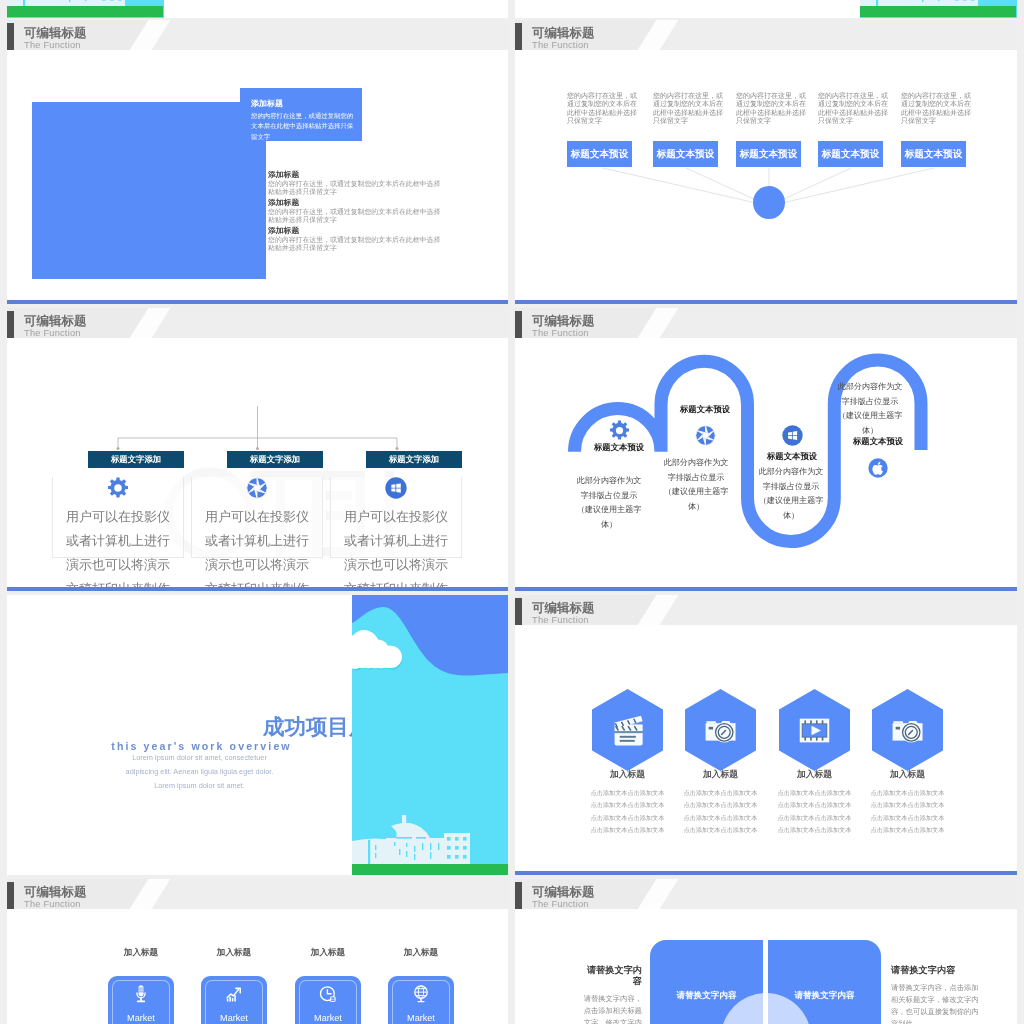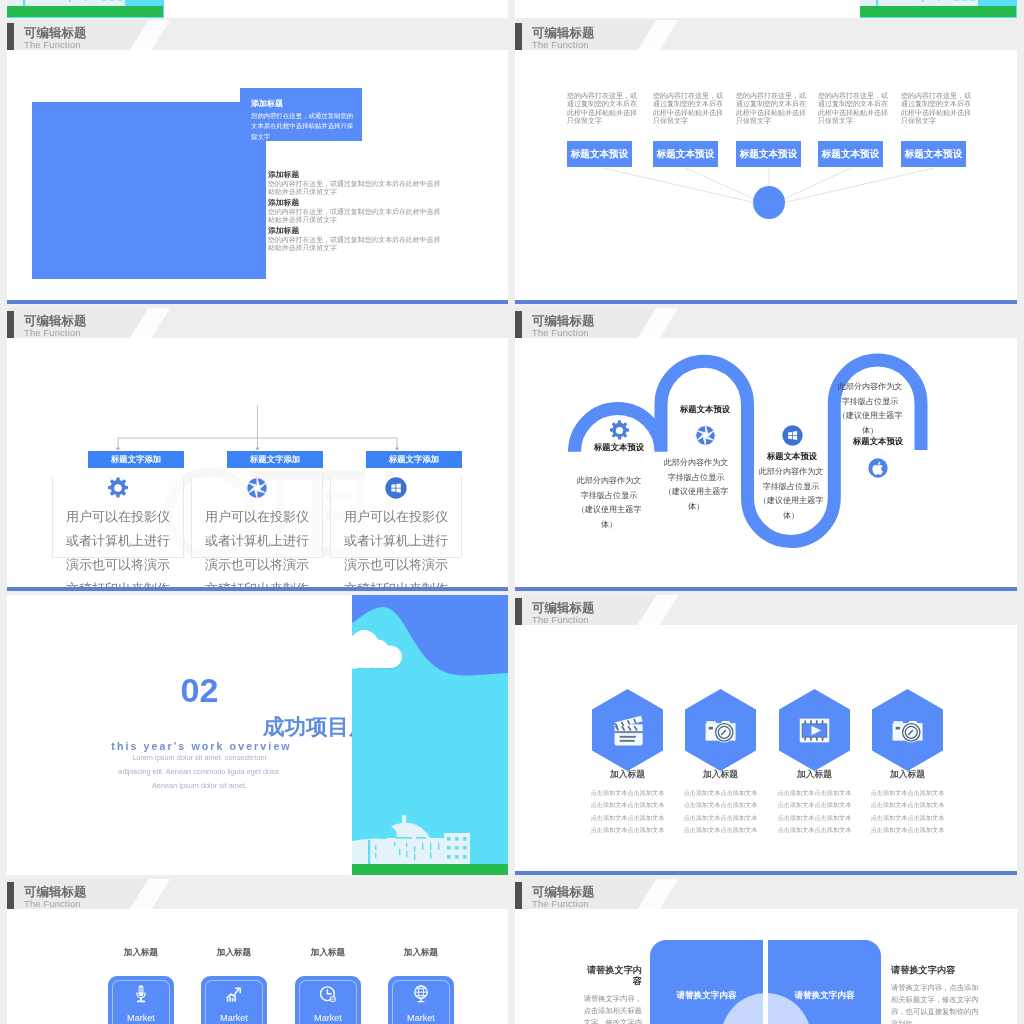--- a/index.html
+++ b/index.html
@@ -41,21 +41,21 @@
       color:#fff;font-size:9.6px;font-weight:bold;display:flex;align-items:center;justify-content:center;}
   #s2 .hub{position:absolute;left:238px;top:166px;width:32px;height:33px;border-radius:50%;background:#588cf8;}
   #s2 .ftr{position:absolute;left:126px;top:205px;width:256px;font-size:8.6px;line-height:1.42;
       color:#6e6e6e;text-align:left;}
 
   
   #s3 .topbox{position:absolute;left:135px;top:65px;width:230px;height:33px;background:#588cf8;
       color:#fff;font-size:7.2px;line-height:1.6;display:flex;align-items:center;
       justify-content:center;text-align:center;padding:0 22px;box-sizing:border-box;}
   #s3 .card{position:absolute;top:143px;width:132px;}
-  #s3 .card .ch{height:17px;background:#3b82f6;color:#fff;font-size:8.4px;font-weight:bold;
+  #s3 .card .ch{height:17px;background:#0c4a6e;color:#fff;font-size:8.4px;font-weight:bold;
       display:flex;align-items:center;justify-content:center;margin-left:36px;}
   #s3 .card .cb{height:81px;border:1px solid #e9e9e9;border-top:none;box-sizing:border-box;
       text-align:center;background:rgba(255,255,255,.55);}
   #s3 .card .ic{margin:9px auto 6px;width:22px;height:22px;}
   #s3 .card .tx{font-size:13px;line-height:1.85;color:#7c7c7c;padding:0 10px;}
 
   
   #s4 .nd{position:absolute;text-align:center;}
   #s4 .nd .t{font-size:8.4px;font-weight:bold;color:#201f1f;}
   #s4 .nd .b{font-size:8.1px;line-height:1.82;color:#4a4a4a;}
@@ -478,24 +478,23 @@
           <g fill="#fff">
             <path d="M42.2 34.6c-.05-5.3 4.3-7.85 4.5-8-2.45-3.6-6.3-4.05-7.65-4.15-3.2-.3-6.3 1.85-7.95 1.85-1.65 0-4.15-1.8-6.85-1.75-3.55.05-6.75 2.05-8.55 5.15-3.65 6.35-.95 15.7 2.65 20.85 1.75 2.5 3.85 5.3 6.6 5.2 2.65-.1 3.65-1.7 6.85-1.7 3.2 0 4.1 1.7 6.9 1.65 2.8-.05 4.6-2.55 6.3-5.1 1.95-2.9 2.8-5.7 2.85-5.85-.05-.05-5.55-2.15-5.6-8.15z"></path>
             <path d="M37.4 18.8c1.4-1.7 2.4-4.05 2.1-6.45-2.05.1-4.5 1.4-5.95 3.1-1.3 1.5-2.5 3.95-2.2 6.3 2.3.15 4.65-1.2 6.05-2.95z"></path>
           </g>
         </svg></div>
 
     <div class="bbar"></div>
   </div>
 
   <div class="slide" id="s5" style="left:7px;top:595px;width:501px;height:280px;">
-    <div class="num">02</div>
     <div class="ttl">成功项目展示</div>
     <div class="sub">this year's work overview</div>
-    <div class="bod">Lorem ipsum dolor sit amet, consectetuer adipiscing elit. Aenean commodo ligula eget dolor. Aenean ipsum dolor sit amet.</div>
+    <div class="bod">Lorem ipsum dolor sit amet, consectetuer adipiscing elit. Aenean ligula ligula eget dolor. Lorem ipsum dolor sit amet.</div>
     <div class="art">
       <svg viewBox="0 0 156 280" width="156" height="280" preserveAspectRatio="none">
         <rect x="0" y="0" width="156" height="280" fill="#5bdff9"></rect>
         <path d="M0 28 C 6 26 16 13 30 12 C 46 11 54 36 70 58 C 86 80 104 82 126 80 L 157 78 L 157 0 L 0 0 Z" fill="#568bf7"></path>
         <g>
           <g transform="translate(2,3)" fill="#3dd0ea" opacity=".75">
               <circle cx="-2" cy="54" r="14"></circle>
               <circle cx="12" cy="48" r="13"></circle>
               <circle cx="26" cy="55" r="10.5"></circle>
               <circle cx="38" cy="61" r="10.5"></circle>

